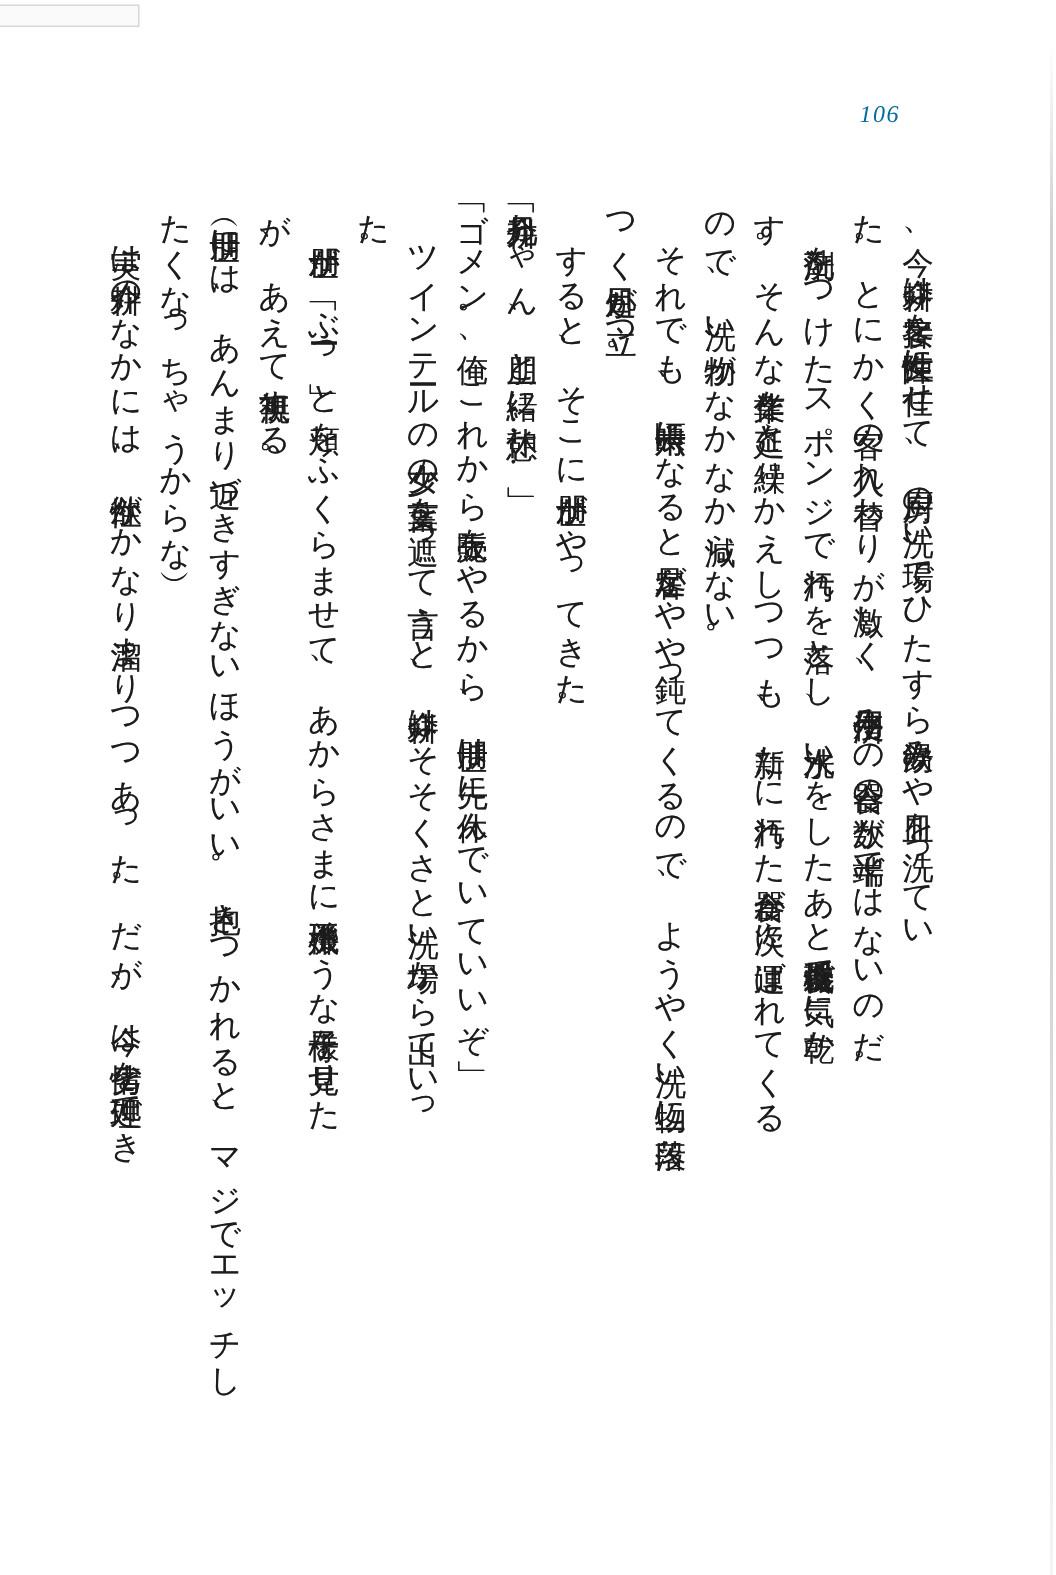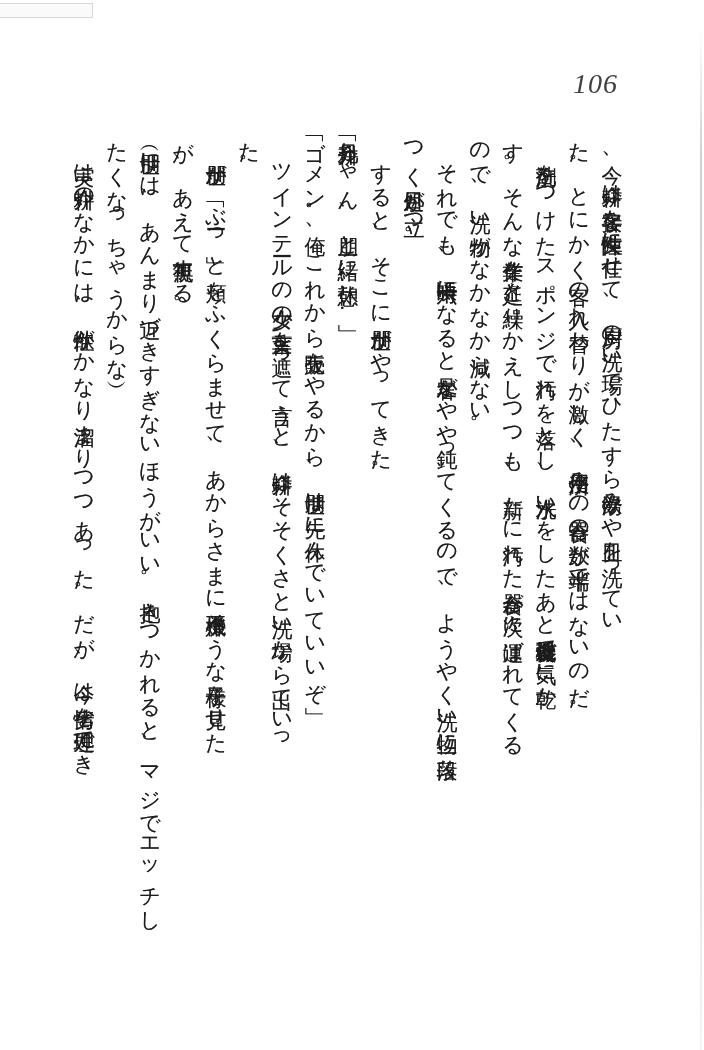--- a/index.html
+++ b/index.html
@@ -16,23 +16,23 @@
   }
   .page {
     position: absolute;
     inset: 0;
     background: #ffffff;
   }
   .page-number {
     position: absolute;
     top: 68px;
     left: 573px;
-    font-size: 28px;
+    font-size: 16px;
     font-style: italic;
-    color: #404040;
+    color: #0369a1;
     letter-spacing: 1px;
   }
   .text-block {
     position: absolute;
     top: 128px;
     right: 76px;
     width: 561px;
     height: 840px;
     writing-mode: vertical-rl;
     -webkit-writing-mode: vertical-rl;

